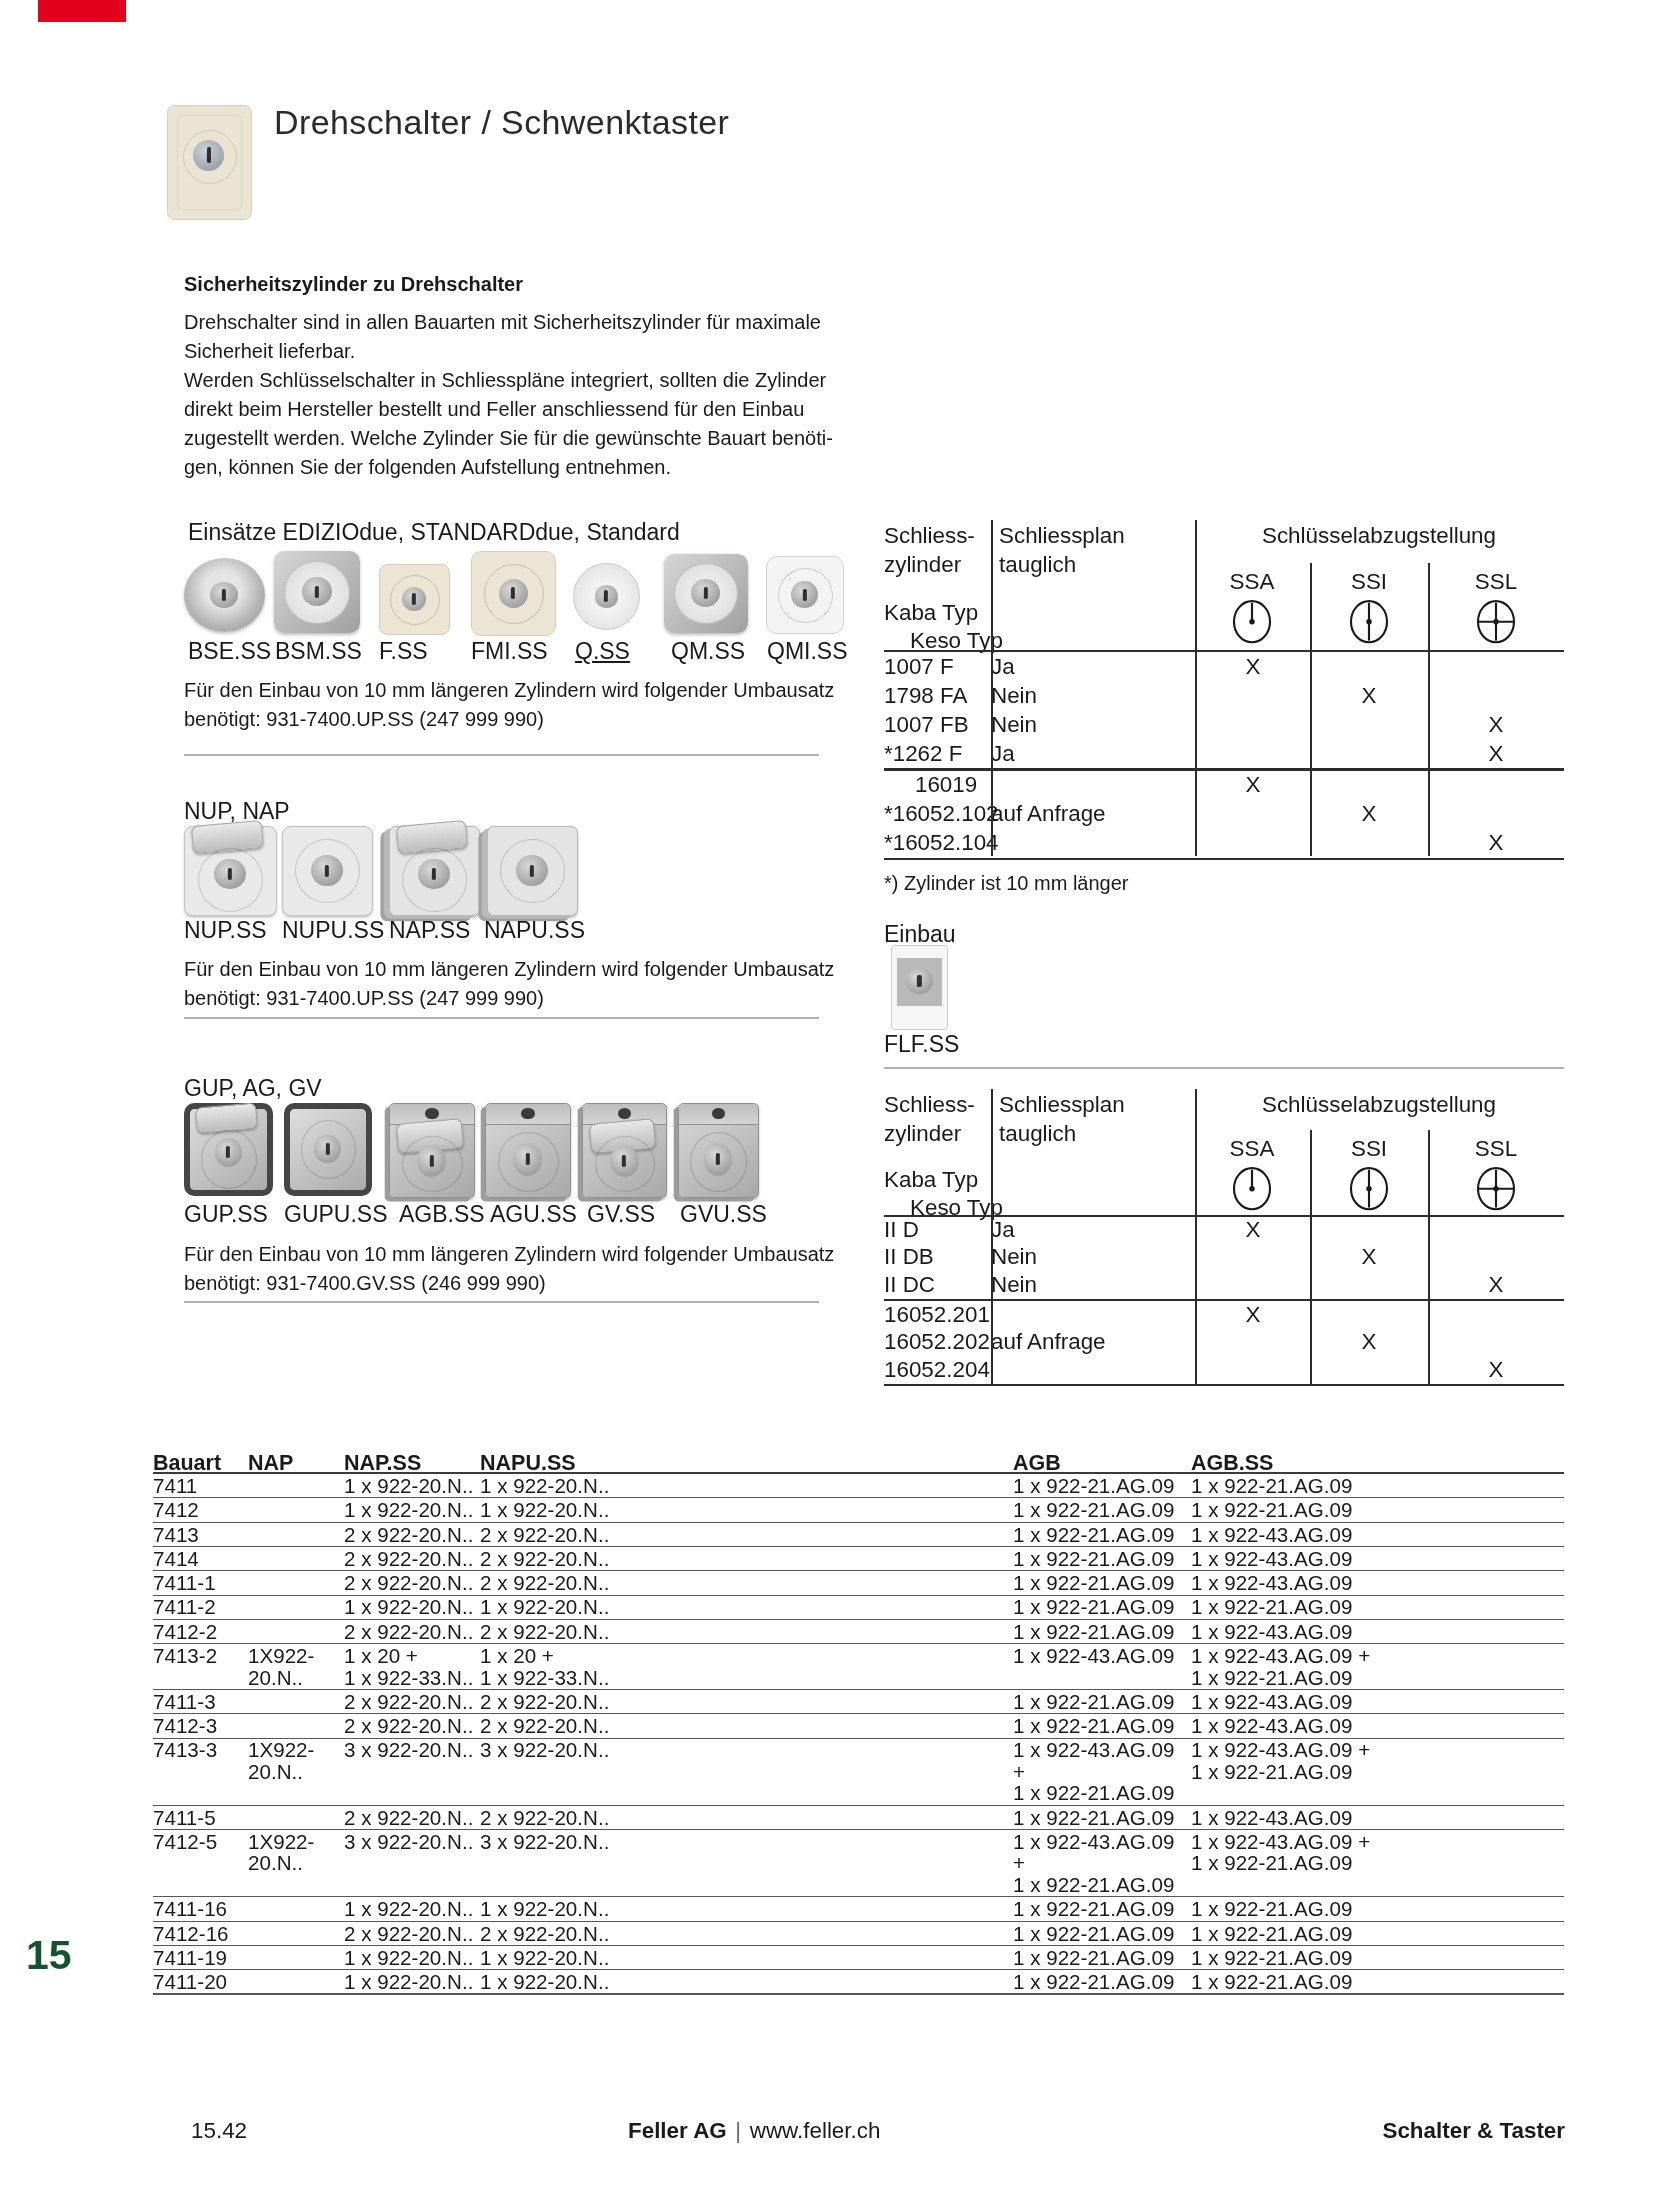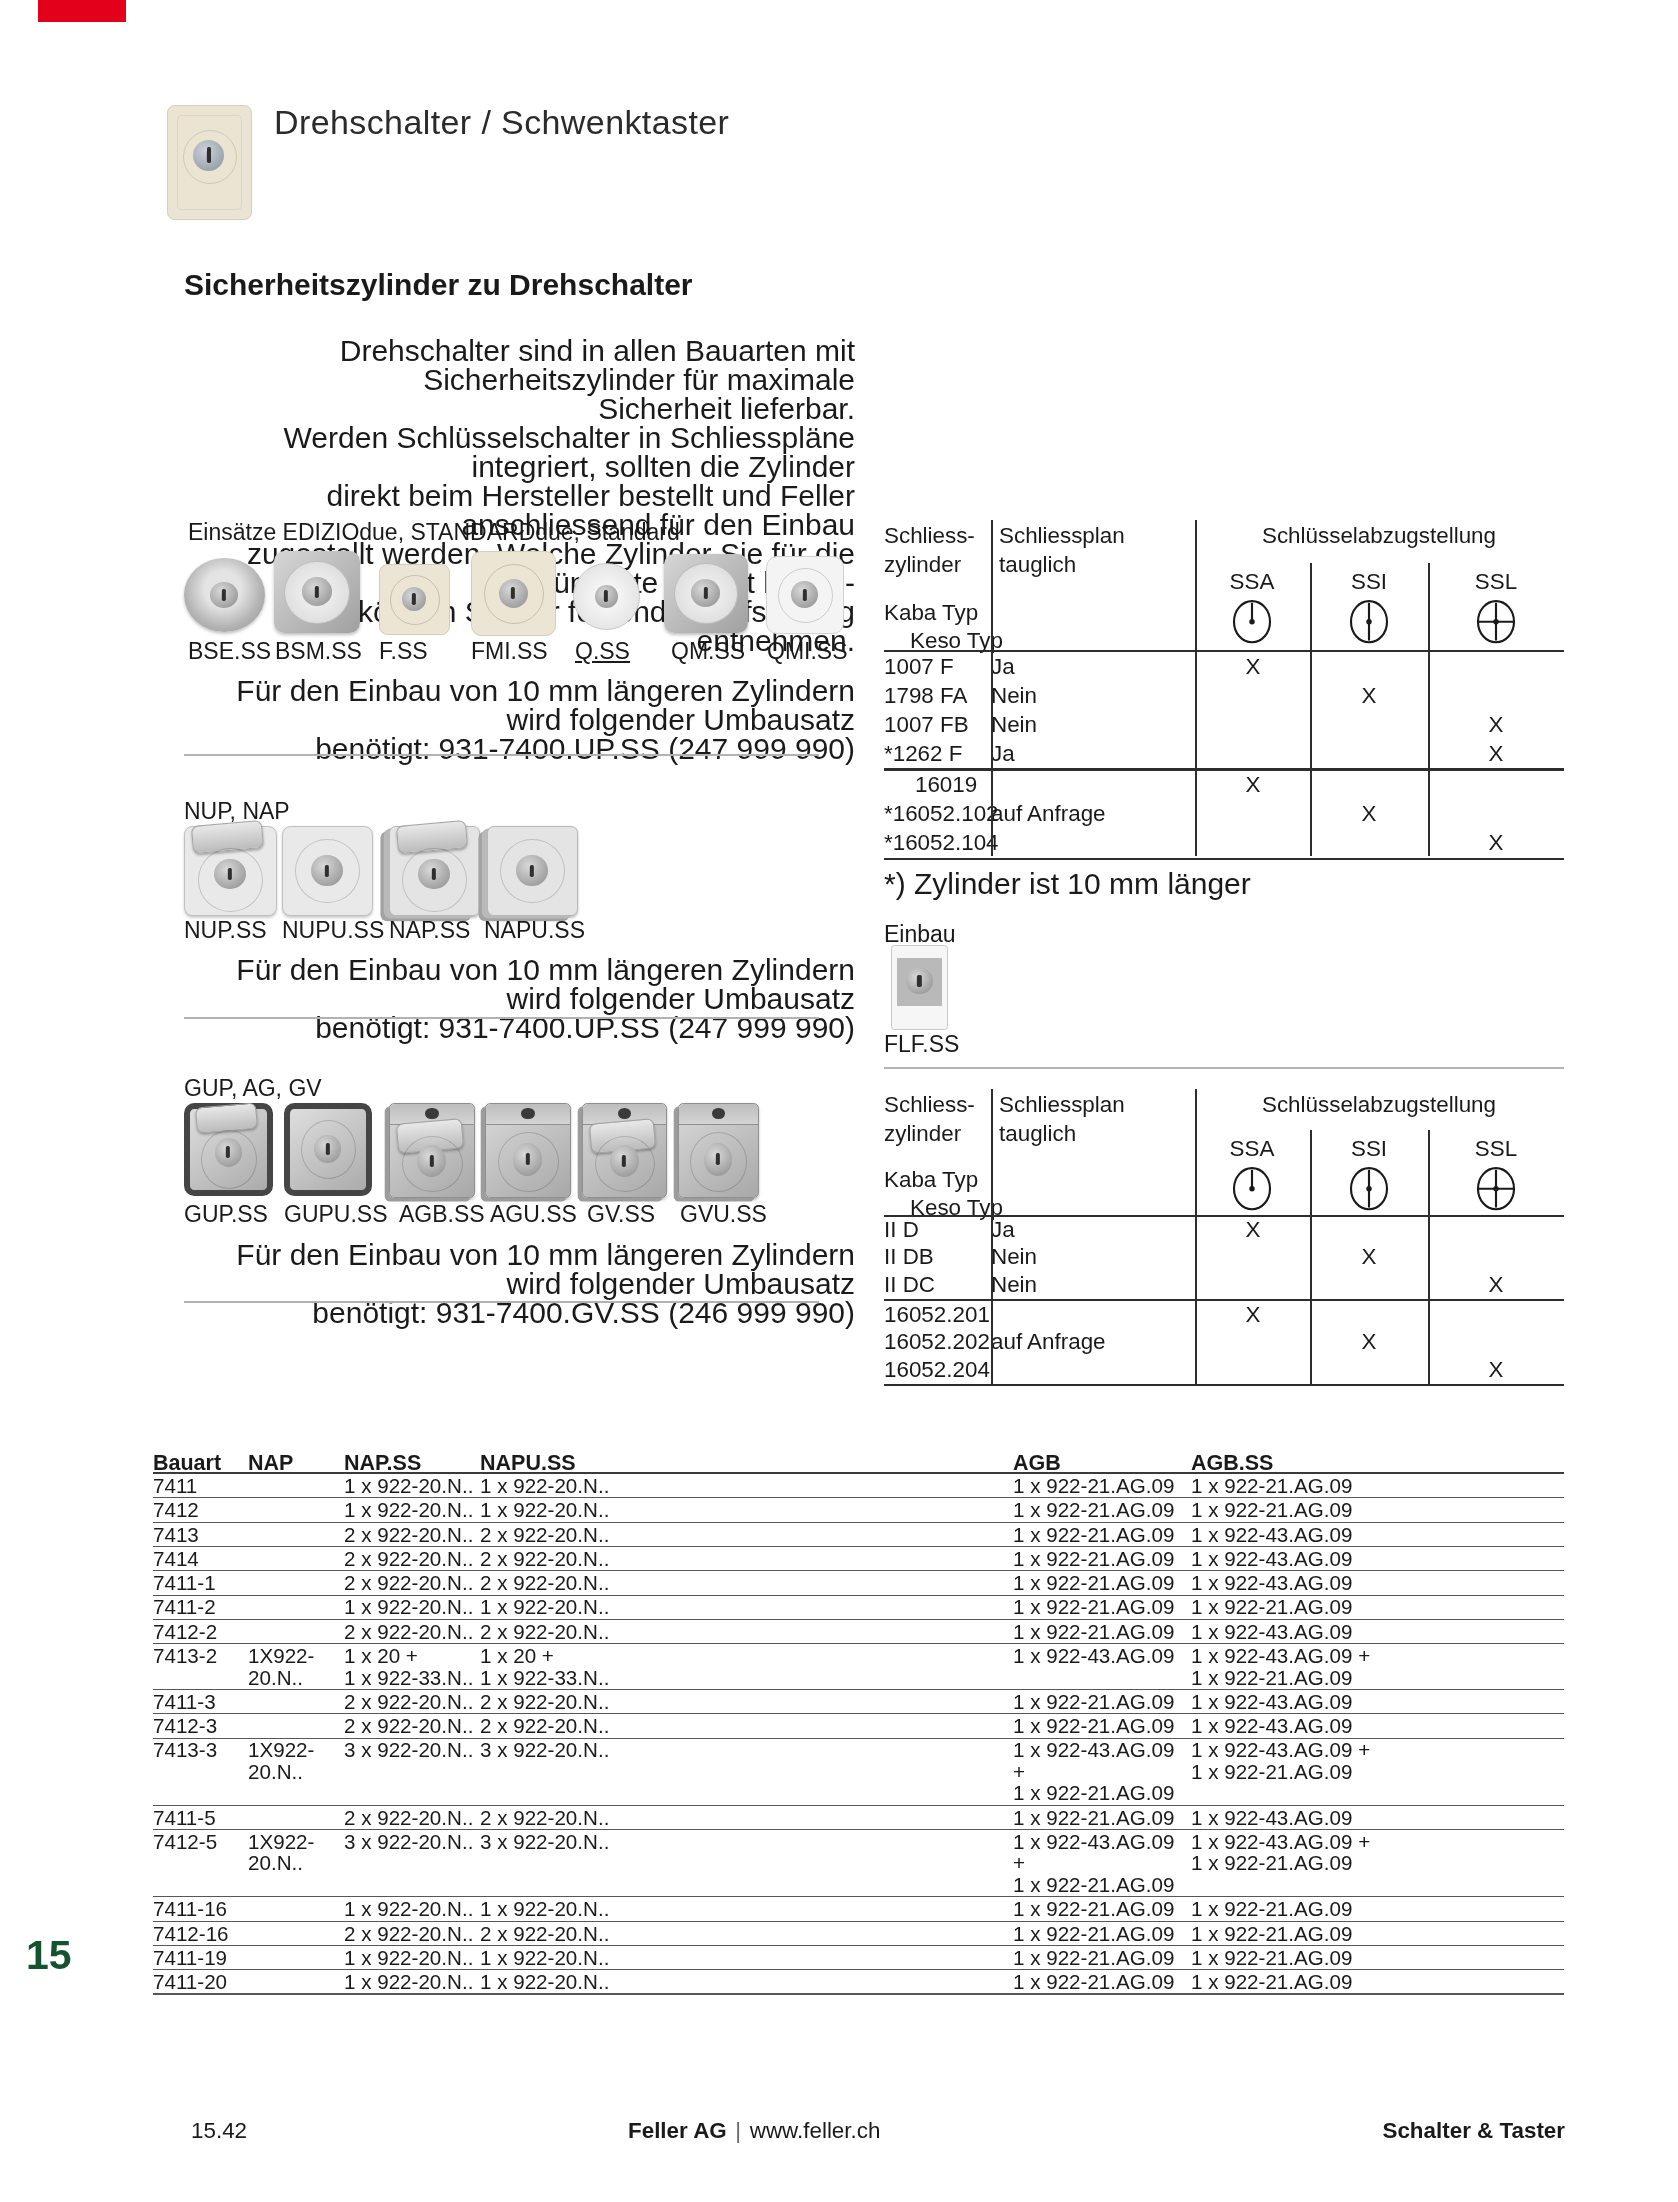--- a/index.html
+++ b/index.html
@@ -1,21 +1,21 @@
 <!DOCTYPE html>
 <html style="font-size:13.8px"><head>
 <meta charset="utf-8">
 <style>
   html,body { margin:0; padding:0; background:#ffffff; }
   .page { position:relative; width:1679px; height:2203px; background:#fff;
           font-family:"Liberation Sans", sans-serif; color:#1a1a1a; overflow:hidden; }
   .abs { position:absolute; }
   .bold { font-weight:700; }
   .pre { white-space:pre-line; }
-  .t27 { font-size:30px; line-height:29px;text-align:right; }
+  .t27 { font-size:20px; line-height:29px; }
   .title { font-size:34px; font-weight:400; color:#2b2b2b; letter-spacing:0.4px; }
   .seclabel { font-size:23px; }
   .plabel { position:absolute; font-size:23px; }
   .rule { position:absolute; height:1.7px; background:#b2b2b2; }
 
   
   .redtab { position:absolute; left:38px; top:0; width:88px; height:21.5px; background:#e2001a; }
 
   
   .hero { position:absolute; left:167px; top:105px; width:83px; height:113px;
@@ -97,21 +97,21 @@
   <div class="hero">
     <div class="inner"></div>
     <div class="ring"></div>
     <div class="knob"></div>
     <div class="slot"></div>
   </div>
 
   <div class="abs title" style="left:274px; top:103px;">Drehschalter / Schwenktaster</div>
 
   <div class="abs t27 bold" style="left:184px; top:270px;">Sicherheitszylinder zu Drehschalter</div>
-  <div class="abs t27 pre" style="left:184px; top:308px; width:671px;margin-top:28px;">Drehschalter sind in allen Bauarten mit Sicherheitszylinder für maximale
+  <div class="abs t27 pre" style="left:184px; top:308px; width:671px;">Drehschalter sind in allen Bauarten mit Sicherheitszylinder für maximale
 Sicherheit lieferbar.
 Werden Schlüsselschalter in Schliesspläne integriert, sollten die Zylinder
 direkt beim Hersteller bestellt und Feller anschliessend für den Einbau
 zugestellt werden. Welche Zylinder Sie für die gewünschte Bauart benöti-
 gen, können Sie der folgenden Aufstellung entnehmen.</div>
 
   <div class="abs seclabel" style="left:188px; top:519px;">Einsätze EDIZIOdue, STANDARDdue, Standard</div>
 
   <div class="thumb v-metalround" style="left:184px; top:558px; width:81px; height:74px;">
     <div class="knob"></div>

